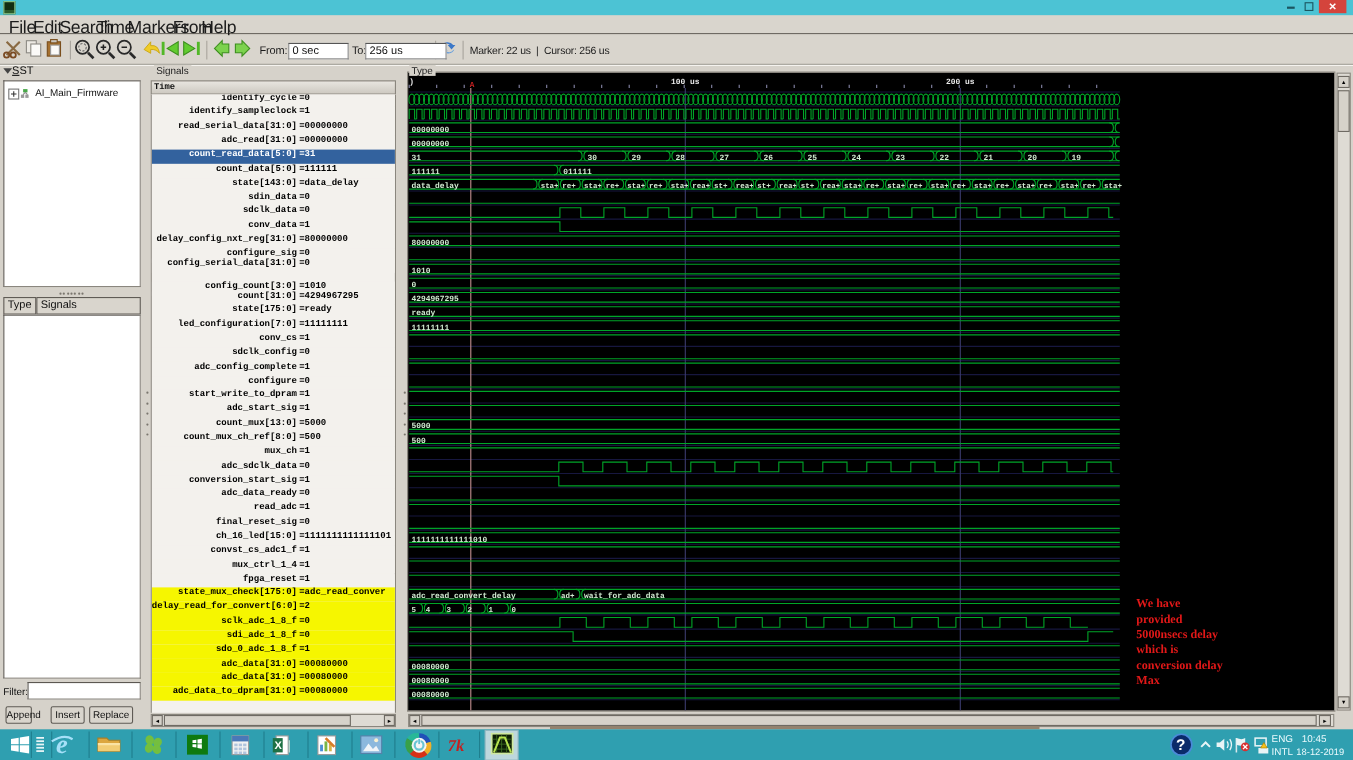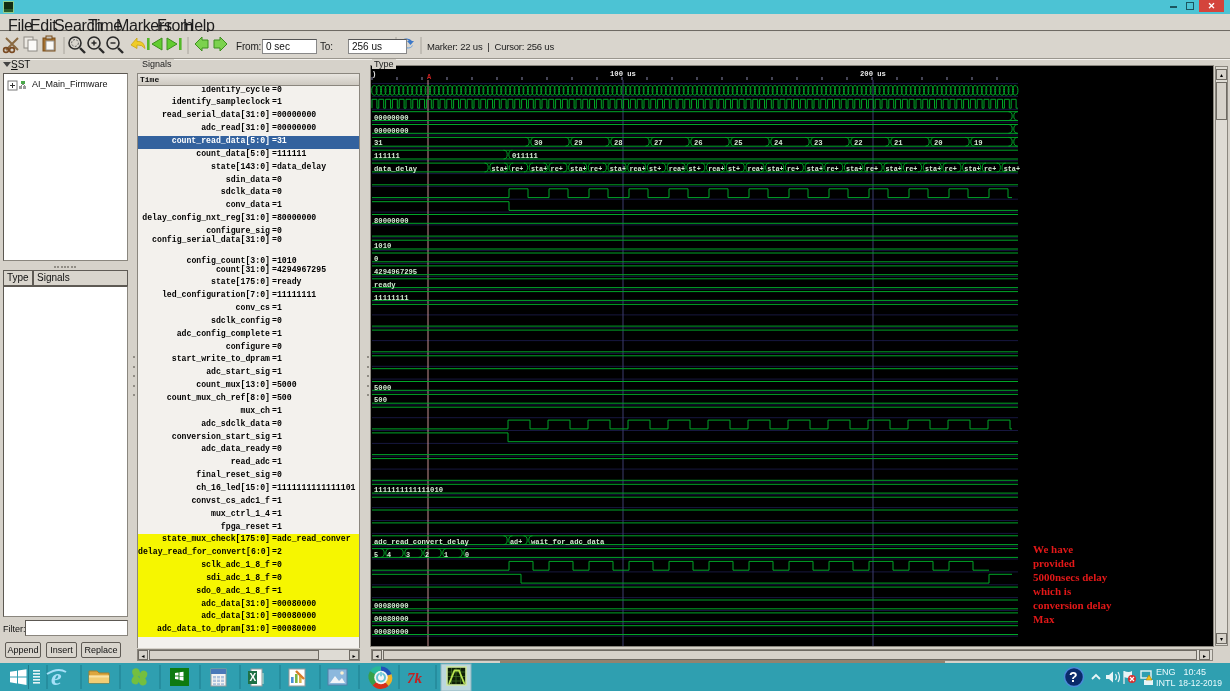--- a/index.html
+++ b/index.html
@@ -108,21 +108,21 @@
 <path d="M214,8 L220,8 L220,5 L227,12 L220,19 L220,16 L214,16 Z" fill="#7cd24e" stroke="#3d8f1e"></path>
 <line x1="396" y1="5" x2="396" y2="22" stroke="#a8a49c"></line>
 
 <path d="M401,10 a6,5 0 0 1 11,-1 l2,0 -3.5,4 -3.5,-4 2,0 a4,3.4 0 0 0 -7,0.6 Z" fill="#3c78c8"></path>
 <path d="M413,13 a6,5 0 0 1 -11,1 l-2,0 3.5,-4 3.5,4 -2,0 a4,3.4 0 0 0 7,-0.6 Z" fill="#6aa0dc"></path>
 <line x1="421" y1="5" x2="421" y2="22" stroke="#a8a49c"></line>
 </svg>
 <span class="tlbl" style="left:236px">From:</span>
 <div class="tbox" style="left:262px;width:55px">0 sec</div>
 <span class="tlbl" style="left:320px">To:</span>
-<div class="tbox" style="left:348px;width:59px">256 us</div>
+<div class="tbox" style="left:332px;width:74px">256 us</div>
 <span class="tlbl" style="left:427px;font-size:9.5px">Marker: 22 us&nbsp;&nbsp;|&nbsp;&nbsp;Cursor: 256 us</span>
 </div>
 <div id="main"></div>
 
 <div id="ssttri"></div>
 <div id="sstlbl"><u>S</u>ST</div>
 <div id="ssttree" class="sunk">
  <svg width="120" height="20" style="position:absolute;left:2px;top:3px">
   <rect x="2" y="4" width="9" height="9" fill="#fff" stroke="#777"></rect>
       <line x1="4" y1="8.5" x2="9" y2="8.5" stroke="#333"></line>
@@ -144,21 +144,21 @@
     <i></i>
     <i></i>
   </div>
 <div id="typesig">
     <div style="width:30px">Type</div>
     <div style="flex:1">Signals</div>
   </div>
 <div id="sstlist" class="sunk"></div>
 <div id="filterlbl">Filter:</div>
 <div id="filterbox" class="sunk"></div>
-<div class="btn" style="left:5px;width:36px">Append</div>
+<div class="btn" style="left:5px;width:24px">Append</div>
 <div class="btn" style="left:46px;width:31px">Insert</div>
 <div class="btn" style="left:81px;width:40px">Replace</div>
 <div class="vdots" style="left:130px;top:356px;height:40px">
     <i></i>
     <i></i>
     <i></i>
     <i></i>
     <i></i>
   </div>
 

